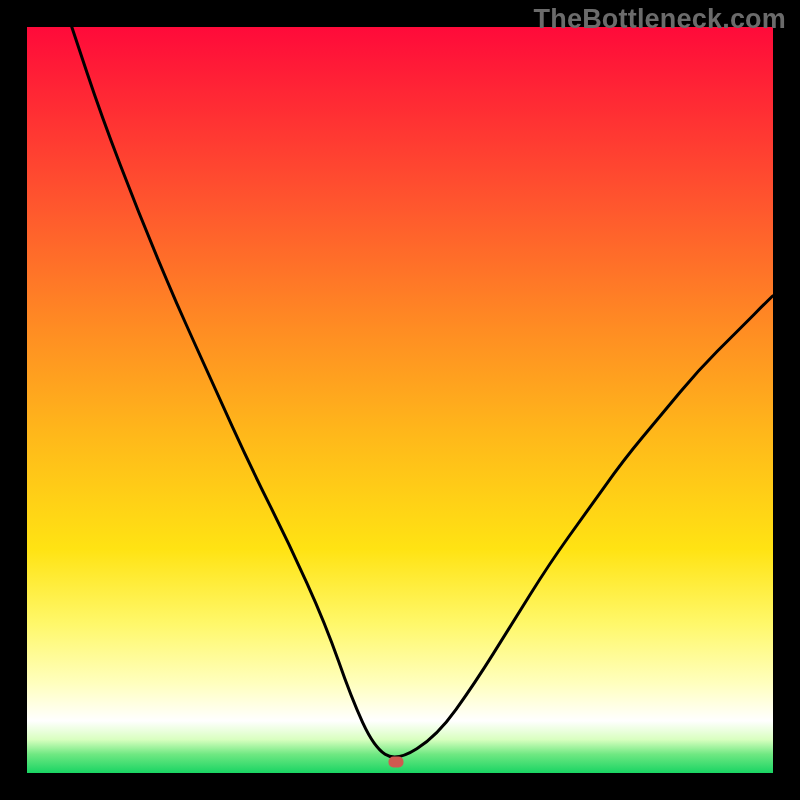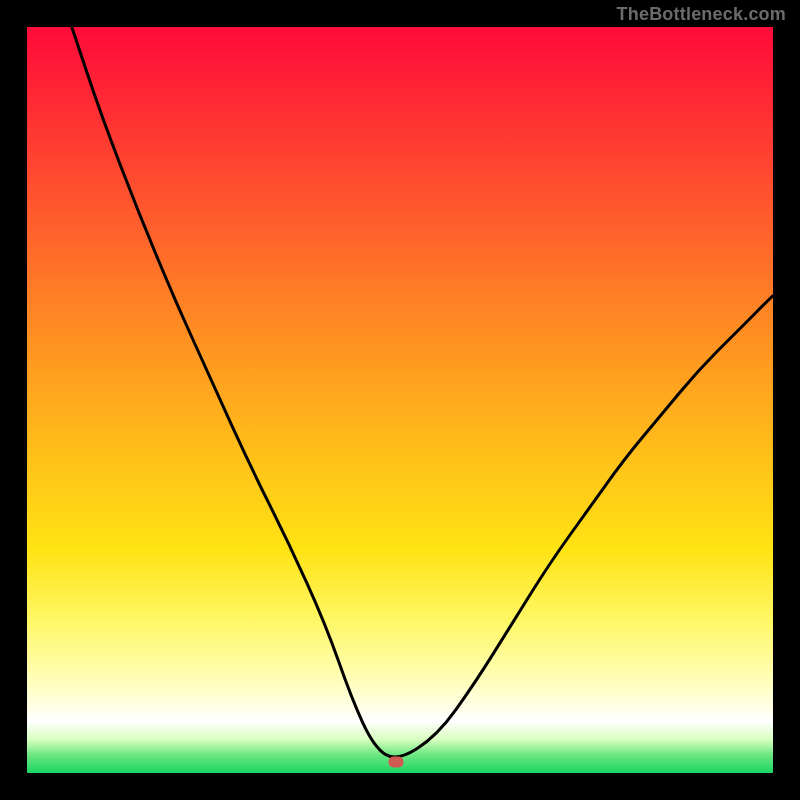--- a/index.html
+++ b/index.html
@@ -14,21 +14,21 @@
   .frame {
     position: relative;
     width: 800px;
     height: 800px;
     background: #000;
   }
   .watermark {
     position: absolute;
     top: 4px;
     right: 14px;
-    font-size: 18px;
+    font-size: 27px;
     font-weight: 600;
     color: #6b6b6b;
     letter-spacing: 0.2px;
     z-index: 10;
   }
   .plot-area {
     position: absolute;
     left: 27px;
     top: 27px;
     width: 746px;

